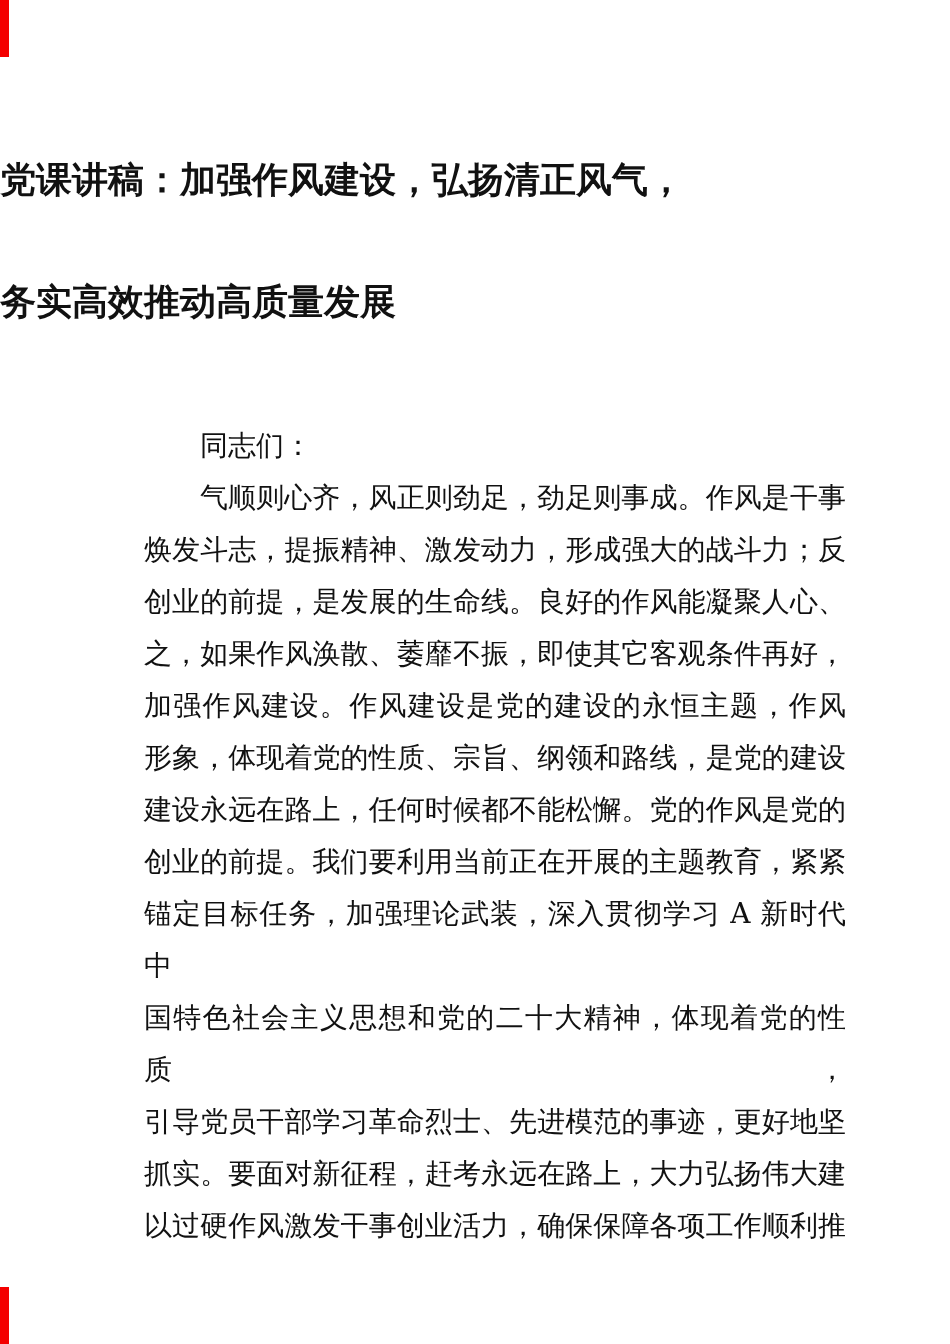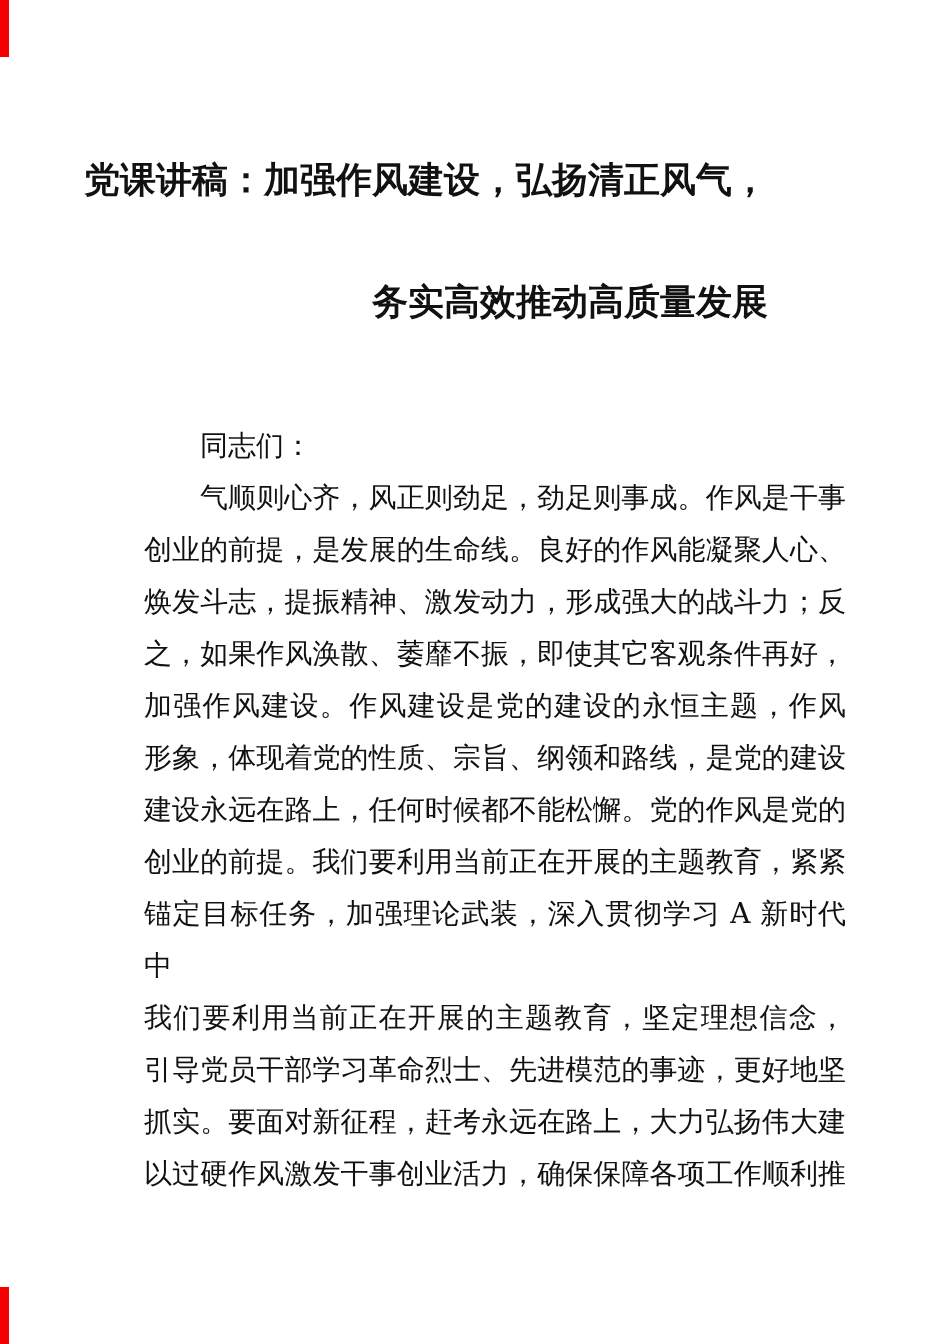--- a/index.html
+++ b/index.html
@@ -12,21 +12,21 @@
     overflow:hidden;
   }
   .edge-mark{
     position:absolute;left:0;width:9px;height:57px;
     background:#f40000;
   }
   .edge-mark.top{top:0;}
   .edge-mark.bottom{bottom:0;}
   .title-block{
     position:absolute;top:118px;left:0;width:768px;
-    text-align:right;
+    text-align:left;
     font-weight:bold;
     font-size:36px;
     letter-spacing:0px;
   }
   .title-line{line-height:122px;white-space:nowrap;}
   .body-block{
     position:absolute;top:420px;left:144px;width:702px;
     font-size:28px;line-height:52px;
   }
   .bline{
@@ -49,27 +49,27 @@
   <div class="edge-mark bottom"></div>
 
   <div class="title-block">
     <div class="title-line">党课讲稿：加强作风建设，弘扬清正风气，</div>
     <div class="title-line">务实高效推动高质量发展</div>
   </div>
 
   <div class="body-block">
     <div class="bline salutation">同志们：</div>
     <div class="bline indent">气顺则心齐，风正则劲足，劲足则事成。作风是干事</div>
+    <div class="bline">焕发斗志，提振精神、激发动力，形成强大的战斗力；反</div>
     <div class="bline">创业的前提，是发展的生命线。良好的作风能凝聚人心、</div>
-    <div class="bline">焕发斗志，提振精神、激发动力，形成强大的战斗力；反</div>
     <div class="bline">之，如果作风涣散、萎靡不振，即使其它客观条件再好，</div>
     <div class="bline">加强作风建设。作风建设是党的建设的永恒主题，作风</div>
     <div class="bline">形象，体现着党的性质、宗旨、纲领和路线，是党的建设</div>
     <div class="bline">建设永远在路上，任何时候都不能松懈。党的作风是党的</div>
     <div class="bline">创业的前提。我们要利用当前正在开展的主题教育，紧紧</div>
     <div class="bline">锚定目标任务，加强理论武装，深入贯彻学习 A 新时代中</div>
-    <div class="bline">我们要利用当前正在开展的主题教育，坚定理想信念，</div>
+    <div class="bline">国特色社会主义思想和党的二十大精神，体现着党的性质，</div>
     <div class="bline">引导党员干部学习革命烈士、先进模范的事迹，更好地坚</div>
     <div class="bline">抓实。要面对新征程，赶考永远在路上，大力弘扬伟大建</div>
     <div class="bline">以过硬作风激发干事创业活力，确保保障各项工作顺利推</div>
   </div>
 
 </div>
 
 </body></html>

